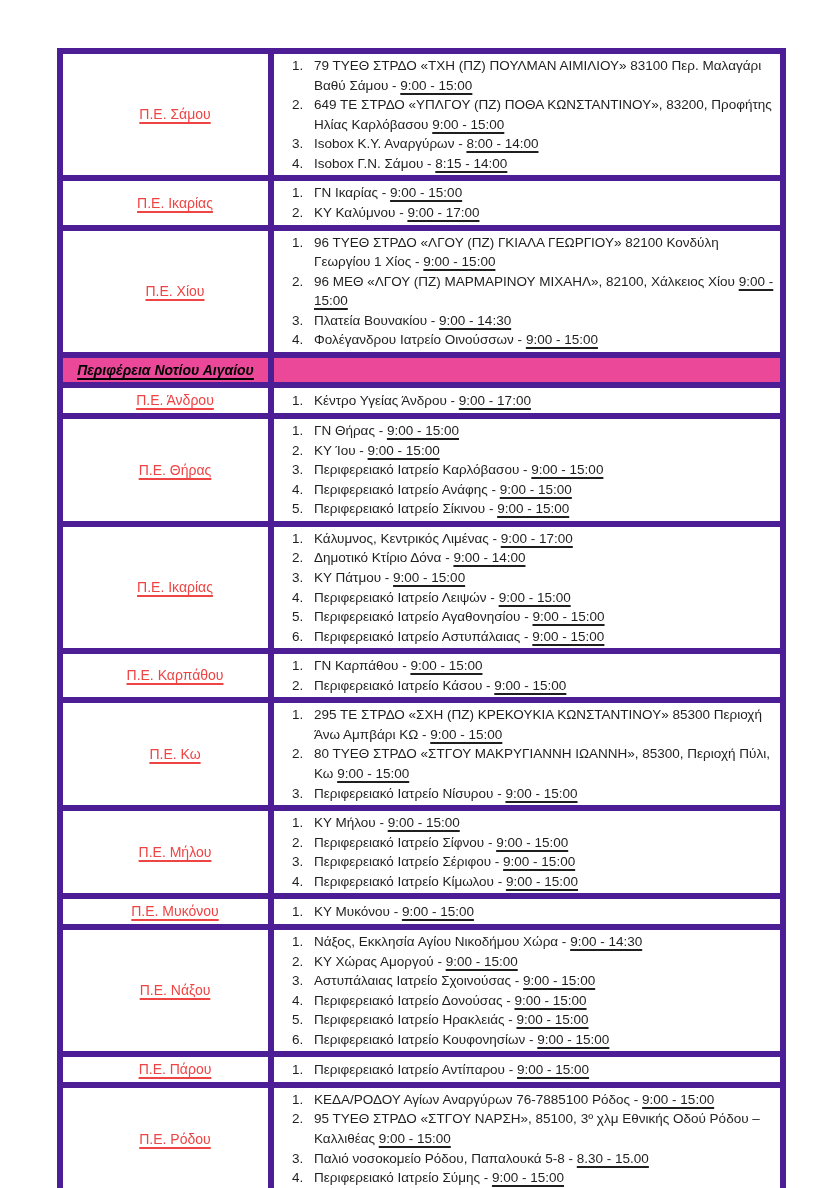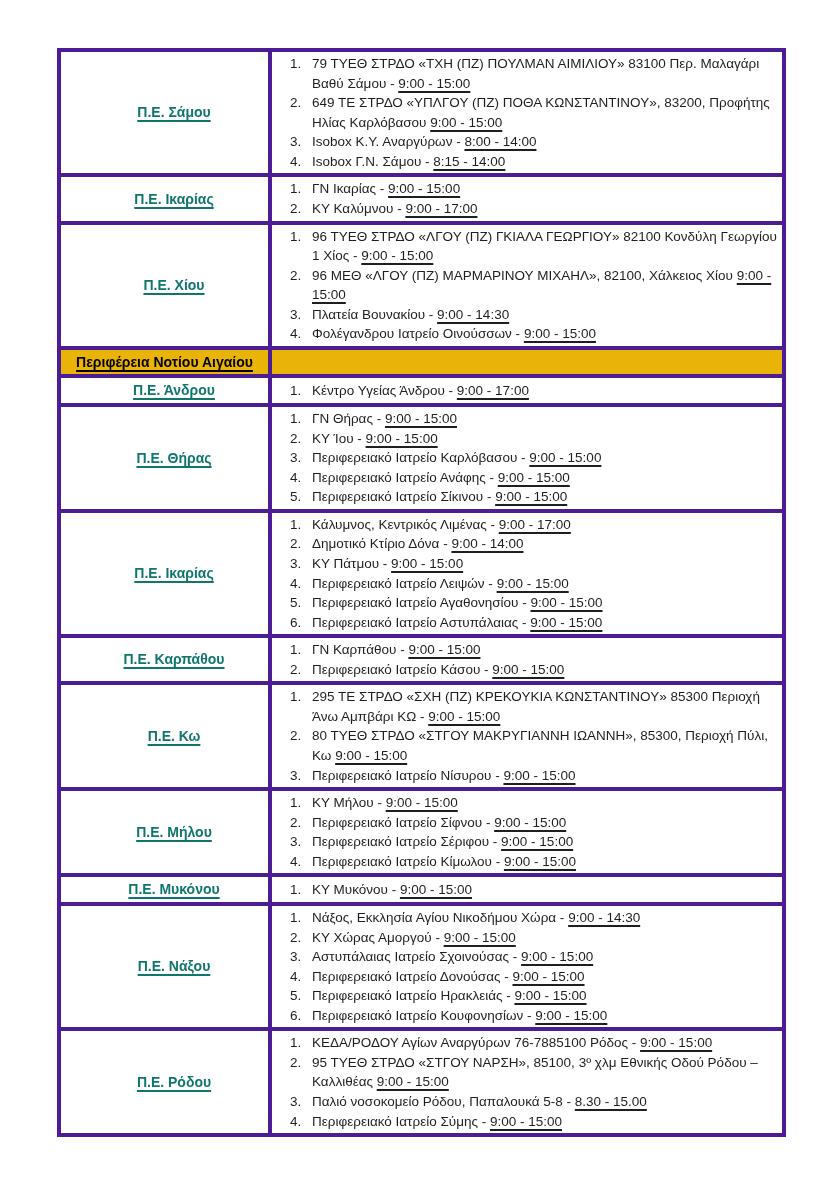--- a/index.html
+++ b/index.html
@@ -21,52 +21,53 @@
   }
   table.sched {
     border-collapse: collapse;
     width: 100%;
     table-layout: fixed;
     font-size: 13.5px;
     line-height: 1.45;
     color: #1f1f1f;
   }
   table.sched td {
-    border: 4px solid #4c1d95;
+    border: 6px solid #4c1d95;
     vertical-align: middle;
     padding: 2px 5px;
     overflow: hidden;
   }
   td.label-cell {
     text-align: center;
   }
   .region-label {
-    color: #0f766e;
-    font-weight: bold;
+    color: #ef4444;
+    font-weight: normal;
     font-size: 14px;
     text-decoration: underline;
     text-underline-offset: 3px;
     text-decoration-thickness: 1.5px;
     cursor: pointer;
     padding-left: 19px;
   }
   td.items-cell ol {
     margin: 0;
     padding-left: 28px;
   }
   td.items-cell li {
     padding-left: 7px;
   }
   .time {
     text-decoration: underline;
     text-underline-offset: 3px;
     text-decoration-thickness: 1.5px;
   }
   tr.section td {
-    background: #eab308;
+    background: #ec4899;
+    font-style: italic;
   }
   .section-label {
     font-weight: bold;
     font-size: 14px;
     color: #000000;
     text-decoration: underline;
     text-underline-offset: 3px;
     text-decoration-thickness: 1.5px;
   }
 </style>
@@ -193,20 +194,28 @@
               <li><span>Νάξος, Εκκλησία Αγίου Νικοδήμου Χώρα - </span><span class="time">9:00 - 14:30</span></li>
               <li><span>ΚΥ Χώρας Αμοργού - </span><span class="time">9:00 - 15:00</span></li>
               <li><span>Αστυπάλαιας Ιατρείο Σχοινούσας - </span><span class="time">9:00 - 15:00</span></li>
               <li><span>Περιφερειακό Ιατρείο Δονούσας - </span><span class="time">9:00 - 15:00</span></li>
               <li><span>Περιφερειακό Ιατρείο Ηρακλειάς - </span><span class="time">9:00 - 15:00</span></li>
               <li><span>Περιφερειακό Ιατρείο Κουφονησίων - </span><span class="time">9:00 - 15:00</span></li>
             </ol>
           </td>
         </tr>
         <tr>
+          <td class="label-cell"><span class="region-label">Π.Ε. Πάρου</span></td>
+          <td class="items-cell">
+            <ol>
+              <li><span>Περιφερειακό Ιατρείο Αντίπαρου - </span><span class="time">9:00 - 15:00</span></li>
+            </ol>
+          </td>
+        </tr>
+        <tr>
           <td class="label-cell"><span class="region-label">Π.Ε. Ρόδου</span></td>
           <td class="items-cell">
             <ol>
               <li><span>ΚΕΔΑ/ΡΟΔΟΥ Αγίων Αναργύρων 76-7885100 Ρόδος - </span><span class="time">9:00 - 15:00</span></li>
               <li><span>95 ΤΥΕΘ ΣΤΡΔΟ «ΣΤΓΟΥ ΝΑΡΣΗ», 85100, 3º χλμ Εθνικής Οδού Ρόδου – Καλλιθέας </span><span class="time">9:00 - 15:00</span></li>
               <li><span>Παλιό νοσοκομείο Ρόδου, Παπαλουκά 5-8 - </span><span class="time">8.30 - 15.00</span></li>
               <li><span>Περιφερειακό Ιατρείο Σύμης - </span><span class="time">9:00 - 15:00</span></li>
             </ol>
           </td>
         </tr>

